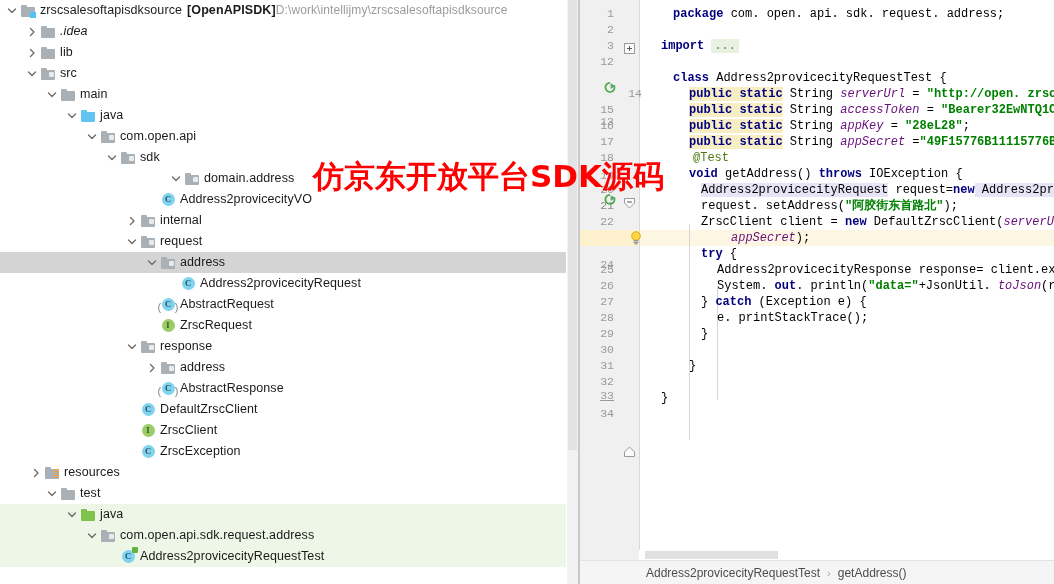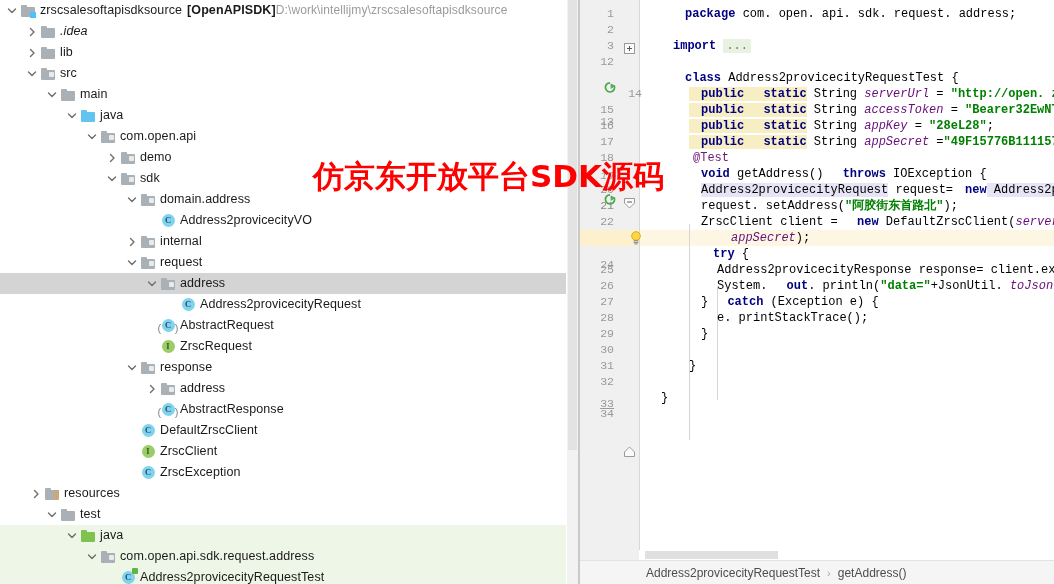--- a/index.html
+++ b/index.html
@@ -153,24 +153,24 @@
   }
   #code {
     position:absolute; left:59px; top:0; width:415px; height:560px;
     font-family:"Liberation Mono", monospace;
     font-size:12px; line-height:16px;
     color:#000;
     white-space:pre;
     overflow:hidden;
   }
   .cl { position:absolute; left:6px; height:16px; white-space:pre; }
-  .kw { color:#000080; font-weight:bold;margin-left:12px; }
+  .kw { color:#000080; font-weight:bold; }
   .str { color:#008000; font-weight:bold; }
   .stat { color:#660e7a; font-style:italic; }
-  .ann { color:#701a75;text-align:right; }
+  .ann { color:#4d7c0f;text-align:right; }
   .plain { color:#000; }
   .foldph { background:#e8f2e1; color:#7a7a7a; padding:0 3px;}
   .hl-decl { background:#e6e4f5; }
   .hl-yellow { background:#f7eec4; }
 
   
   .runmark { position:absolute; width:14px; height:14px; }
   .runmark svg { display:block; }
   .bulb { position:absolute; width:12px; height:14px; }
   .foldbox {
@@ -326,48 +326,33 @@
               <span class="tab"></span>
               <span class="body"></span>
               <span class="dot" style="position:absolute;right:1px;top:4px;width:5px;height:5px;background:#e8eaec;border-radius:1px;"></span>
             </span>
           </span>
           <span class="label">com.open.api</span>
         </div>
         <div class="row" style="padding-left:104px;">
           <span class="arrow">
             <svg width="12" height="12" viewBox="0 0 12 12">
-              <path d="M4.5 2.5 L8 6 L4.5 9.5" fill="none" stroke="#6e6e6e" stroke-width="1.4" stroke-linecap="round" stroke-linejoin="round"></path>
-            </svg>
-          </span>
-          <span class="ico">
-            <span class="folder module">
-              <span class="tab"></span>
-              <span class="body"></span>
-              <span class="dot" style="position:absolute;right:1px;top:4px;width:5px;height:5px;background:#e8eaec;border-radius:1px;"></span>
-            </span>
-          </span>
-          <span class="label">demo</span>
-        </div>
-        <div class="row" style="padding-left:104px;">
-          <span class="arrow">
-            <svg width="12" height="12" viewBox="0 0 12 12">
               <path d="M2.5 4 L6 7.5 L9.5 4" fill="none" stroke="#6e6e6e" stroke-width="1.4" stroke-linecap="round" stroke-linejoin="round"></path>
             </svg>
           </span>
           <span class="ico">
             <span class="folder module">
               <span class="tab"></span>
               <span class="body"></span>
               <span class="dot" style="position:absolute;right:1px;top:4px;width:5px;height:5px;background:#e8eaec;border-radius:1px;"></span>
             </span>
           </span>
           <span class="label">sdk</span>
         </div>
-        <div class="row" style="padding-left:124px;">
+        <div class="row" style="padding-left:124px;margin-left:44px;">
           <span class="arrow">
             <svg width="12" height="12" viewBox="0 0 12 12">
               <path d="M2.5 4 L6 7.5 L9.5 4" fill="none" stroke="#6e6e6e" stroke-width="1.4" stroke-linecap="round" stroke-linejoin="round"></path>
             </svg>
           </span>
           <span class="ico">
             <span class="folder module">
               <span class="tab"></span>
               <span class="body"></span>
               <span class="dot" style="position:absolute;right:1px;top:4px;width:5px;height:5px;background:#e8eaec;border-radius:1px;"></span>
@@ -604,21 +589,21 @@
         <div class="ln" style="top:230px;">23</div>
         <div class="ln" style="top:246px;margin-top:11px;">24</div>
         <div class="ln" style="top:262px;">25</div>
         <div class="ln" style="top:278px;">26</div>
         <div class="ln" style="top:294px;">27</div>
         <div class="ln" style="top:310px;">28</div>
         <div class="ln" style="top:326px;">29</div>
         <div class="ln" style="top:342px;">30</div>
         <div class="ln" style="top:358px;">31</div>
         <div class="ln" style="top:374px;">32</div>
-        <div class="ln" style="top:396px;text-decoration:underline;">33</div>
+        <div class="ln" style="top:388px;text-decoration:underline;">33</div>
         <div class="ln" style="top:406px;">34</div>
       </div>
     <div id="line-highlight-gutter"></div>
     <div id="gutter-icons">
 
       <div class="foldbox plus" style="left:44px; top:43px;"></div>
 
       <div class="runmark" style="left:23px; top:81px;">
         <svg width="14" height="14" viewBox="0 0 14 14">
           <path d="M7 1.8a4.6 4.6 0 1 0 4.1 2.5" fill="none" stroke="#49a942" stroke-width="1.7"></path>

